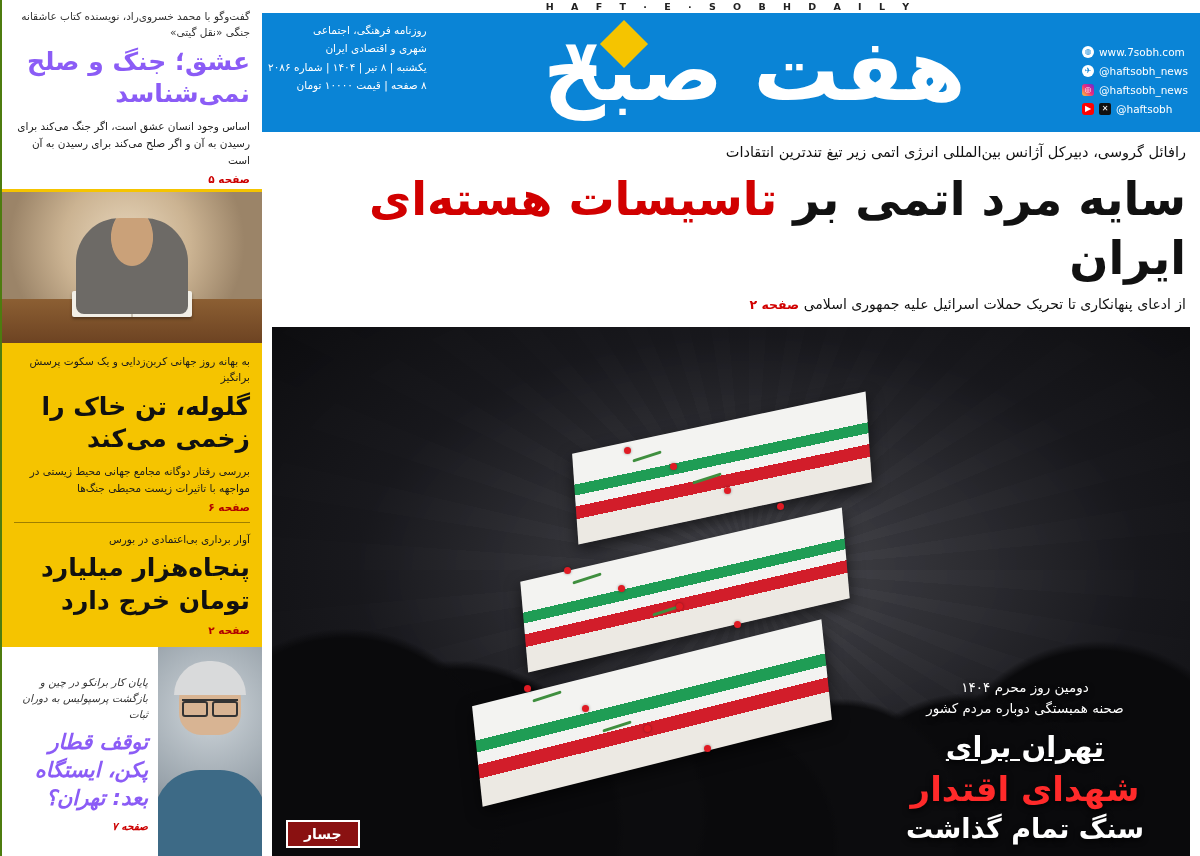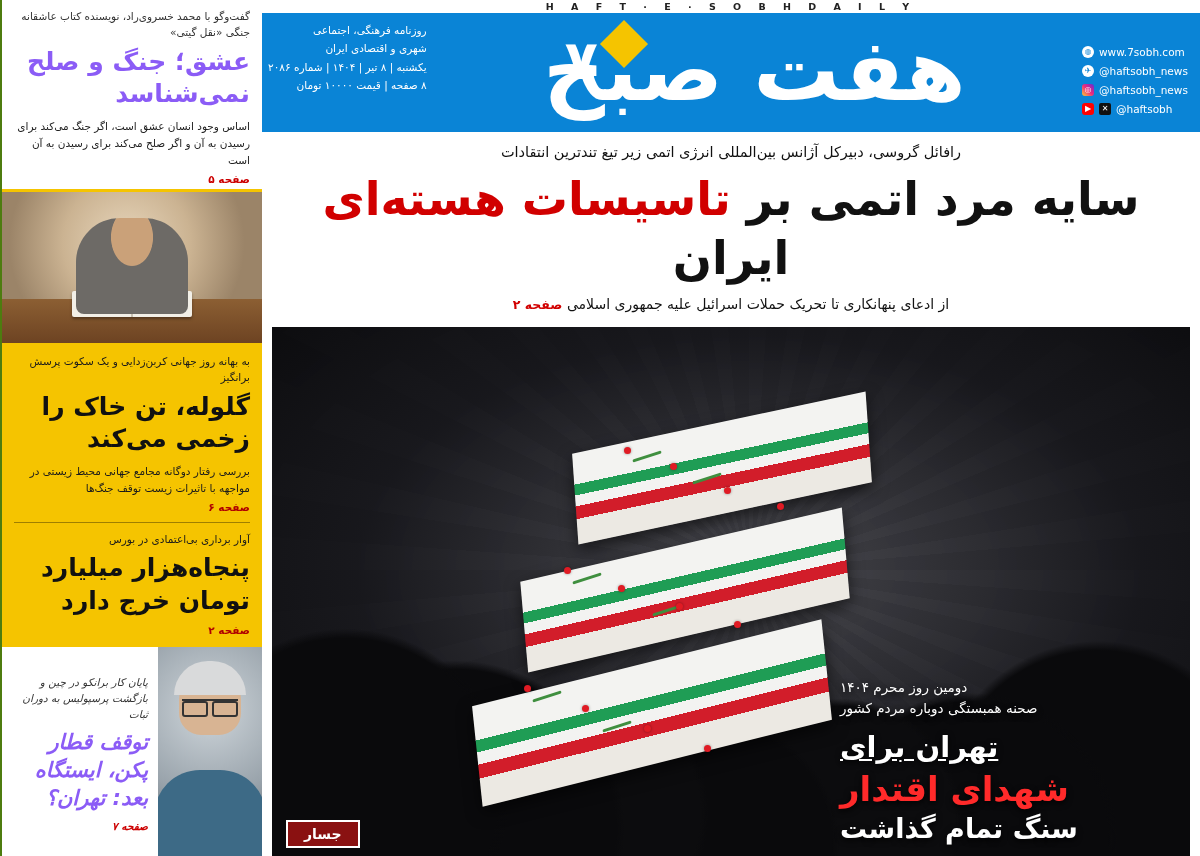--- a/index.html
+++ b/index.html
@@ -182,21 +182,21 @@
   .ic {
     display: inline-block; width: 12px; height: 12px; flex: 0 0 12px;
     border-radius: 50%; background: #fff; color: #0a84d6;
     font-size: 8px; line-height: 12px; text-align: center; font-weight: bold;
   }
   .ic.ig { background: linear-gradient(45deg,#f9ce34,#ee2a7b,#6228d7); color:#fff; border-radius:3px;}
   .ic.tg { background: #fff; color: #0a84d6; }
   .ic.yt { background: #f00; color: #fff; border-radius: 3px; }
   .ic.x  { background: #111; color: #fff; border-radius: 2px; }
 
-  .lead-wrap { padding: 10px 14px 6px 14px; text-align: center; }
+  .lead-wrap { padding: 10px 14px 6px 14px; text-align: right; }
   .overline {
     font-size: 14.5px; color: #111; line-height: 1.5; margin-bottom: 6px;
   }
   .headline {
     font-size: 46px; font-weight: bold; line-height: 1.28; color: #111;
     letter-spacing: -1px; margin-bottom: 6px;
   }
   .headline .red { color: #d10000; }
   .subdeck {
     font-size: 14px; color: #111; line-height: 1.5;
@@ -237,22 +237,22 @@
   .coffin.c3 { left: 200px; top: 336px; transform: rotate(-14deg) skewX(-8deg); width: 360px; height: 100px; }
   .flower {
     position: absolute; width: 7px; height: 7px; border-radius: 50%;
     background: #e01b24; box-shadow: 0 0 3px rgba(0,0,0,.4);
   }
   .stem {
     position: absolute; width: 30px; height: 3px; background: #3f8f3f; border-radius: 2px;
     transform: rotate(-18deg);
   }
   .photo-caption {
-    position: absolute; right: 20px; bottom: 10px; width: 330px;
-    text-align: left; color: #fff; text-shadow: 0 2px 6px rgba(0,0,0,.9);
+    position: absolute; right: 0; bottom: 10px; width: 330px;
+    text-align: center; color: #fff; text-shadow: 0 2px 6px rgba(0,0,0,.9);
   }
   .photo-caption .cap-kicker { font-size: 13.5px; line-height: 1.55; margin-bottom: 10px; }
   .photo-caption .cap-h1 { font-size: 29px; font-weight: bold; line-height: 1.3; text-decoration: underline; }
   .photo-caption .cap-h2 { font-size: 34px; font-weight: bold; line-height: 1.3; color: #ff2a2a; }
   .photo-caption .cap-h3 { font-size: 27px; font-weight: bold; line-height: 1.3; }
 
   .stamp {
     position: absolute; left: 14px; bottom: 8px;
     background: #8a1111; color: #fff; font-size: 14px; font-weight: bold;
     padding: 4px 16px; letter-spacing: 6px; border: 2px solid #fff;
@@ -367,21 +367,21 @@
       <div class="sb-page">صفحه ۵</div>
     </div>
     <div class="sb-photo p1">
       <div class="book"></div>
     </div>
 
     <div class="sidebar-block sb-yellow">
       <div>
         <div class="sb-kicker">به بهانه روز جهانی کربن‌زدایی و یک سکوت پرسش برانگیز</div>
         <div class="sb-title-lg">گلوله، تن خاک را زخمی می‌کند</div>
-        <div class="sb-body">بررسی رفتار دوگانه مجامع جهانی محیط زیستی در مواجهه با تاثیرات زیست توقف جنگ‌ها</div>
+        <div class="sb-body">بررسی رفتار دوگانه مجامع جهانی محیط زیستی در مواجهه با تاثیرات زیست محیطی جنگ‌ها</div>
         <div class="sb-page">صفحه ۶</div>
       </div>
       <div class="sb-divider"></div>
       <div>
         <div class="sb-kicker">آوار برداری بی‌اعتمادی در بورس</div>
         <div class="sb-title-lg">پنجاه‌هزار میلیارد تومان خرج دارد</div>
         <div class="sb-page">صفحه ۲</div>
       </div>
     </div>
 

